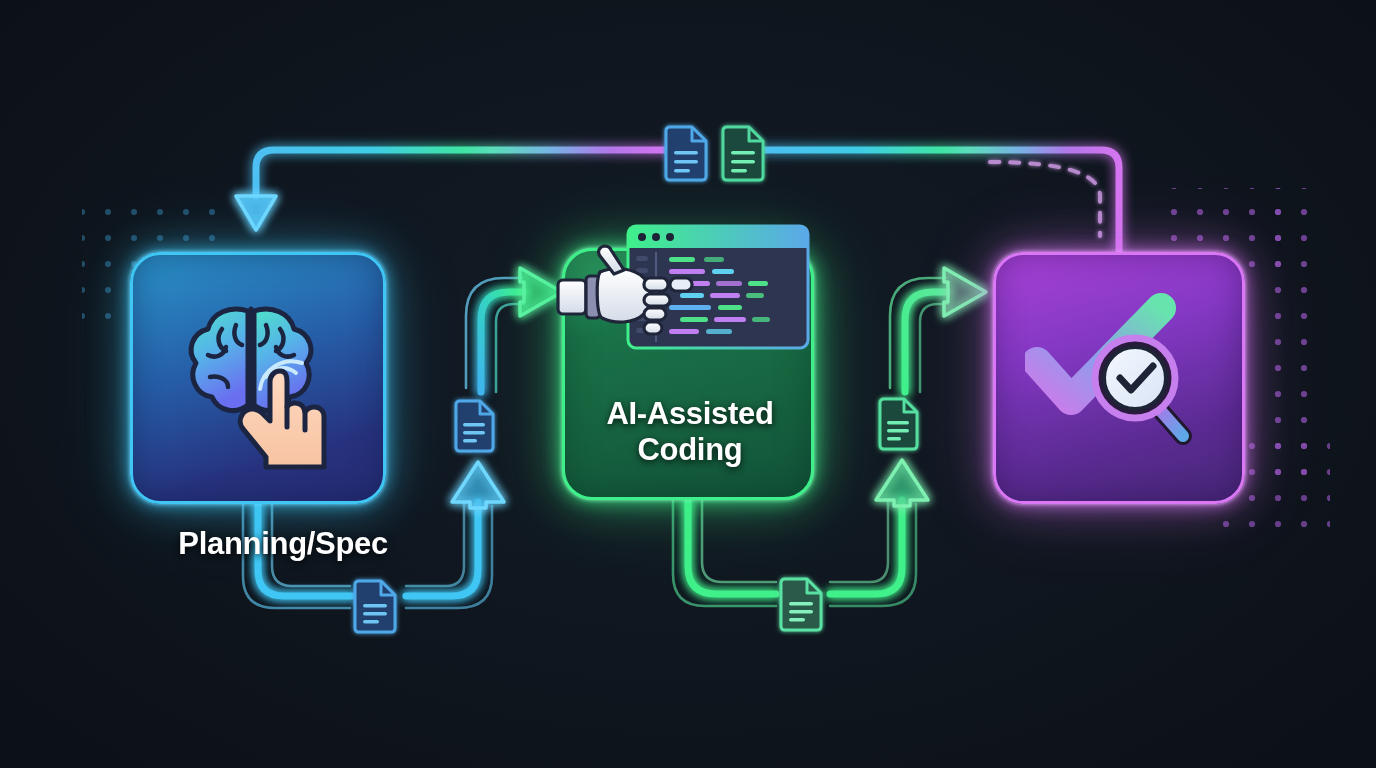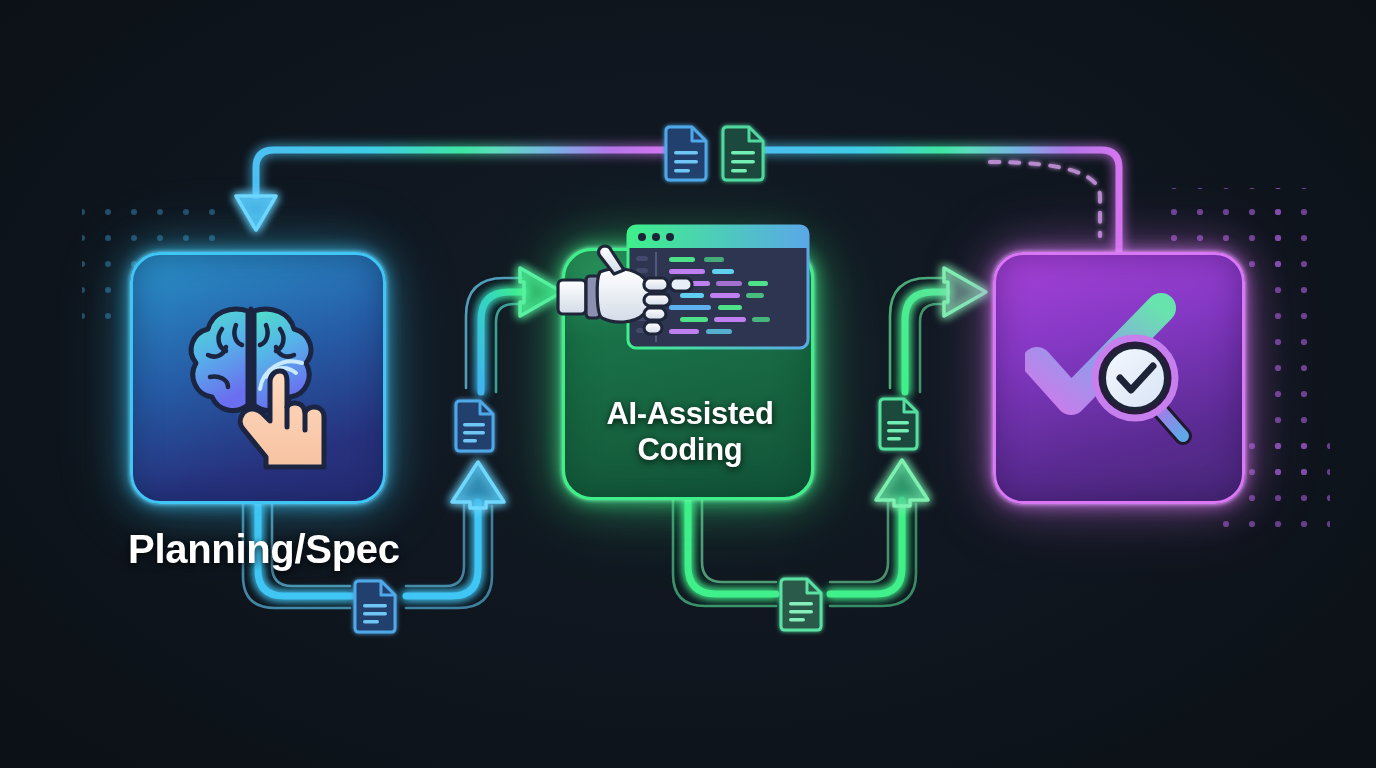--- a/index.html
+++ b/index.html
@@ -30,21 +30,21 @@
   }
   .node {
     position: absolute;
     border-radius: 30px;
     box-sizing: border-box;
   }
   .node-label {
     position: absolute;
     color: #ffffff;
     font-weight: bold;
-    font-size: 40px;
+    font-size: 31px;
     line-height: 1.12;
     letter-spacing: -0.3px;
     text-align: right;
     text-shadow: 0 2px 7px rgba(0,0,0,0.85);
     white-space: pre-line;
   }
   .node-inner-label {
     position: absolute;
     color: #ffffff;
     font-weight: bold;

